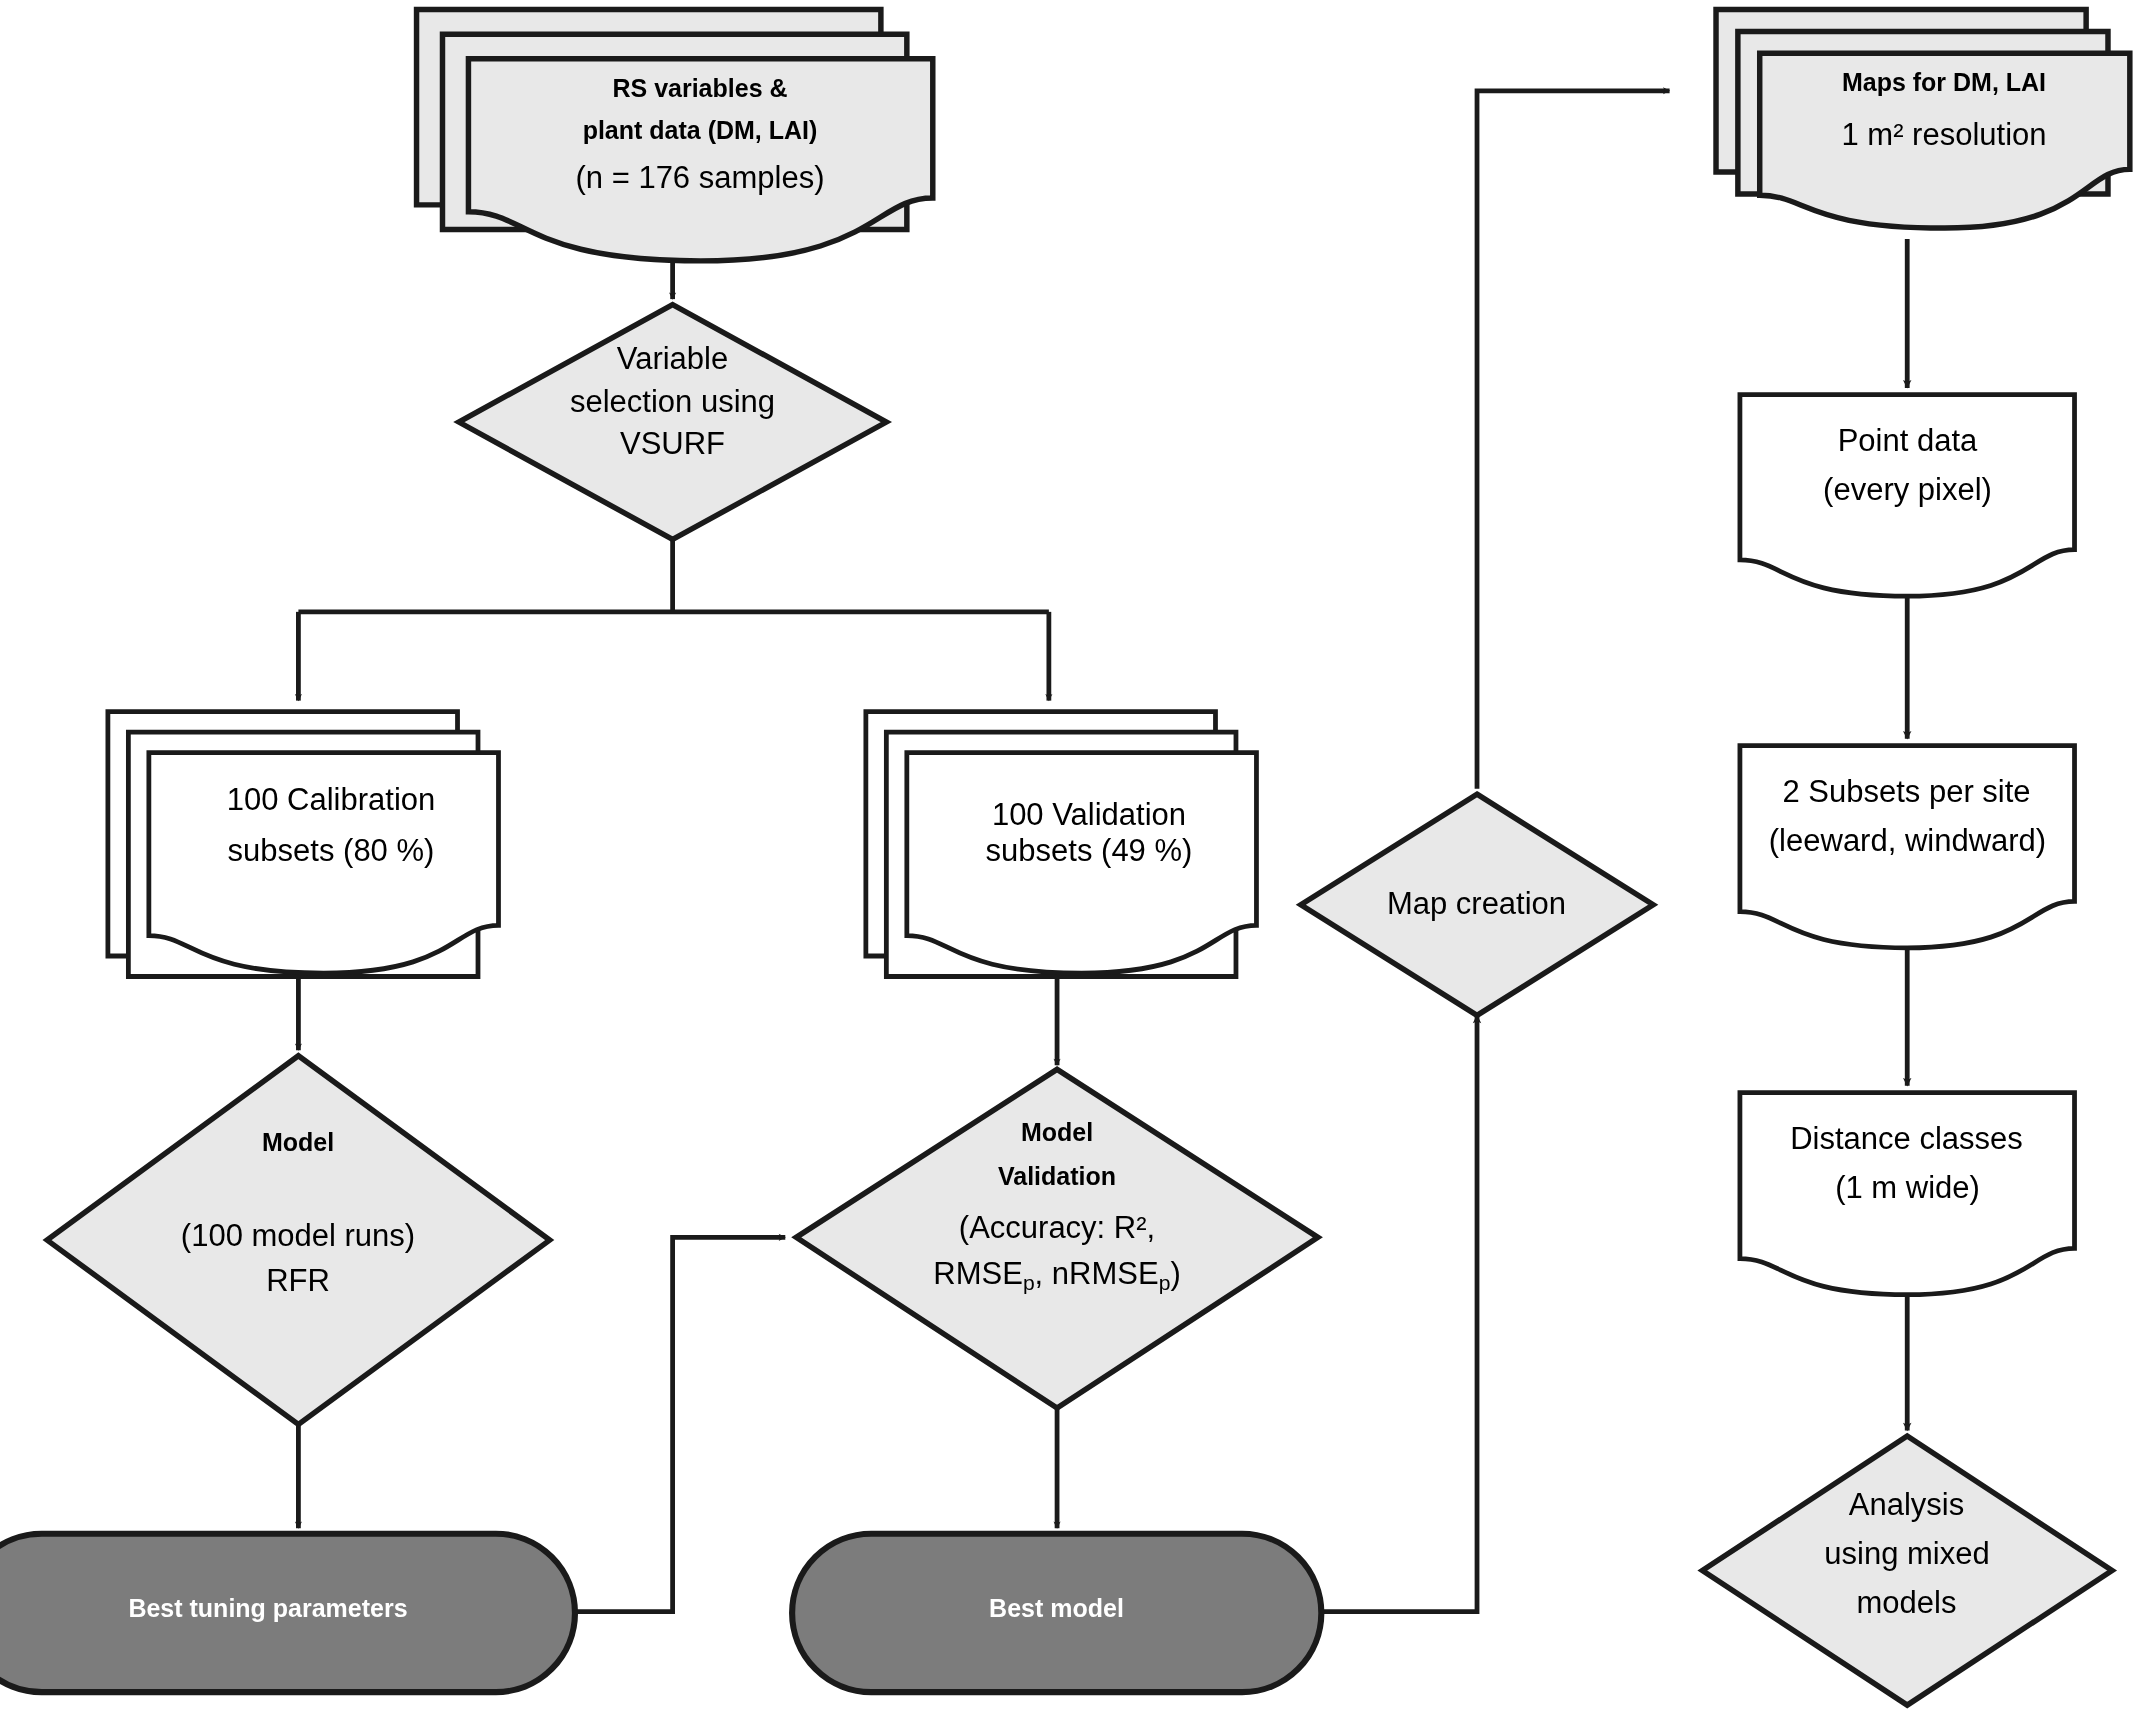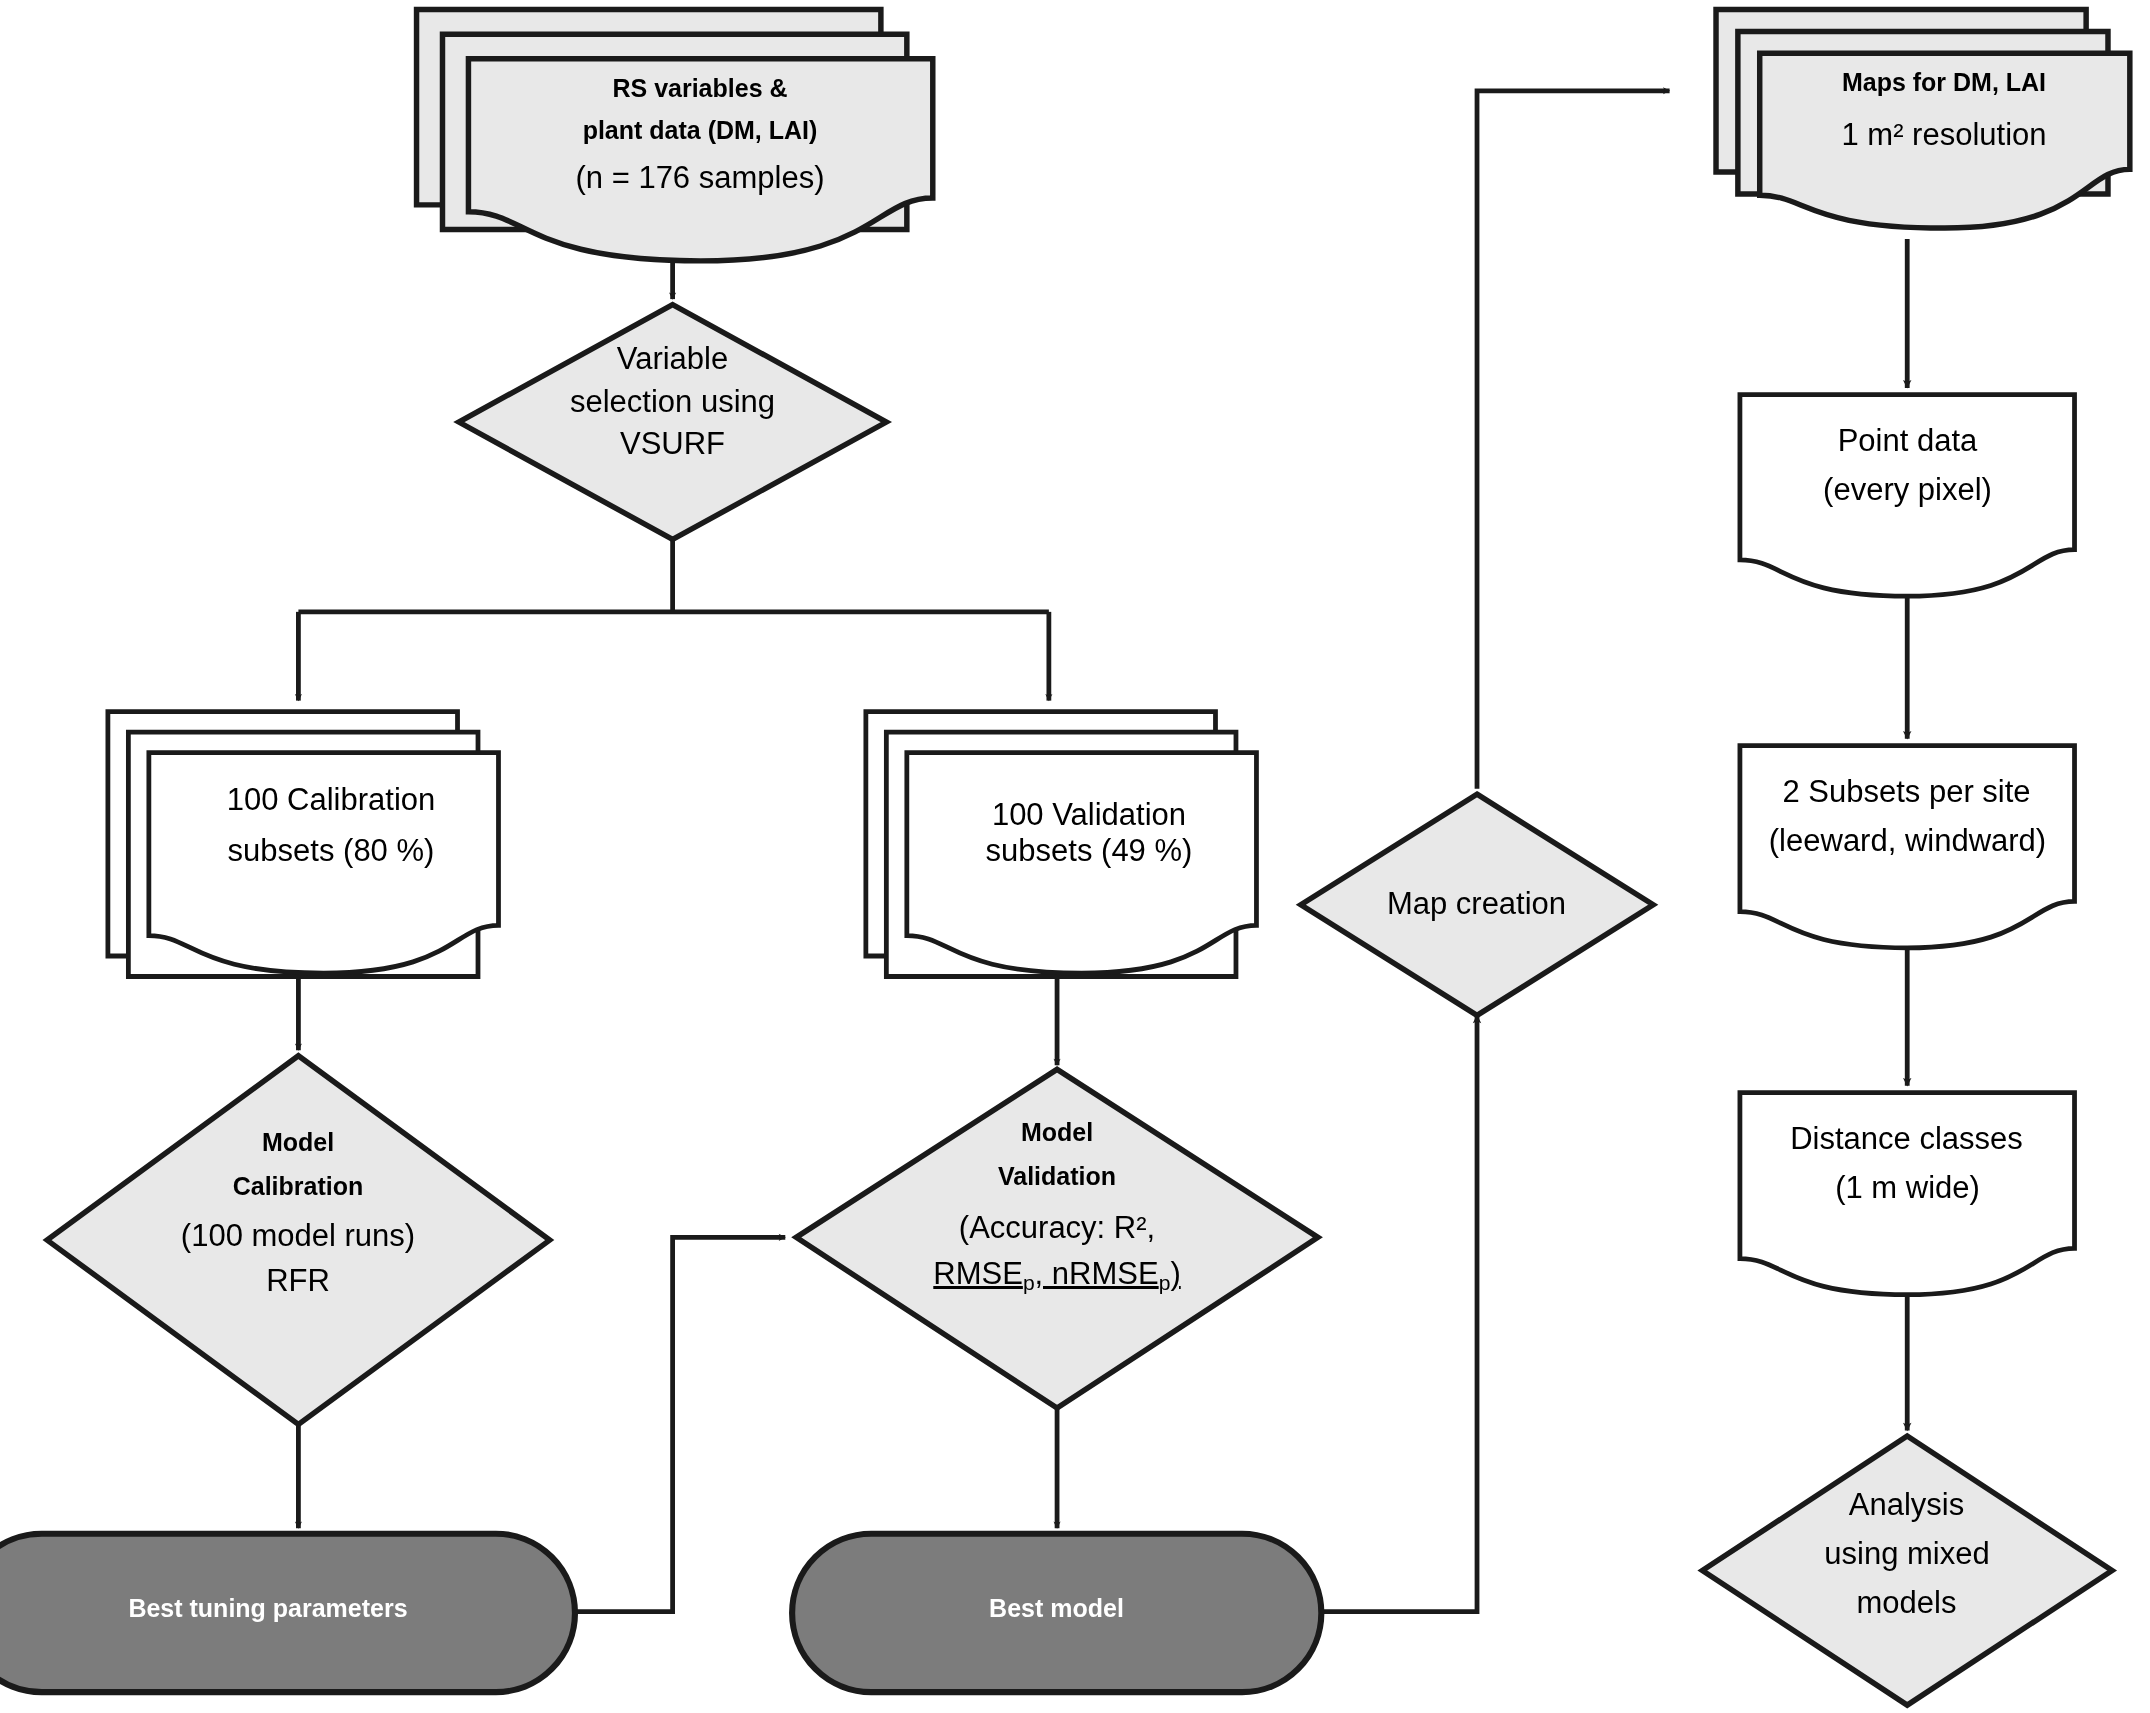--- a/index.html
+++ b/index.html
@@ -170,28 +170,27 @@
   <div class="lbl f46" style="left:471px; top:384px; width:403px;">selection using</div>
   <div class="lbl f46" style="left:478px; top:426px; width:389px;">VSURF</div>
 
   <div class="lbl f46" style="left:156px; top:782px; width:350px;">100 Calibration</div>
   <div class="lbl f46" style="left:156px; top:833px; width:350px;">subsets (80 %)</div>
 
   <div class="lbl f46" style="left:914px; top:782px; width:350px;margin-top:15px;">100 Validation</div>
   <div class="lbl f46" style="left:914px; top:833px; width:350px;">subsets (49 %)</div>
 
   <div class="lbl b f48" style="left:100px; top:1128px; width:396px;">Model</div>
-  <div class="lbl b f48" style="left:100px; top:1172px; width:396px;">Calibration</div>
   <div class="lbl f46" style="left:92px; top:1218px; width:412px;">(100 model runs)</div>
   <div class="lbl f46" style="left:100px; top:1263px; width:396px;">RFR</div>
 
   <div class="lbl b f48" style="left:859px; top:1118px; width:396px;">Model</div>
   <div class="lbl b f48" style="left:859px; top:1162px; width:396px;">Validation</div>
   <div class="lbl f46" style="left:851px; top:1210px; width:412px;">(Accuracy: R²,</div>
-  <div class="lbl f46" style="left:851px; top:1256px; width:412px;text-decoration:underline;"><span>RMSE</span><sub>p</sub><span>, nRMSE</span><sub>p</sub><span>)</span></div>
+  <div class="lbl f46" style="left:851px; top:1256px; width:412px;"><span>RMSE</span><sub>p</sub><span>, nRMSE</span><sub>p</sub><span>)</span></div>
 
   <div class="lbl white f48" style="left:-38px; top:1594px; width:612px;">Best tuning parameters</div>
 
   <div class="lbl white f48" style="left:792px; top:1594px; width:529px;">Best model</div>
 
   <div class="lbl f46" style="left:1314px; top:886px; width:325px;">Map creation</div>
 
   <div class="lbl b f48" style="left:1759px; top:68px; width:370px;">Maps for DM, LAI</div>
   <div class="lbl f46" style="left:1759px; top:117px; width:370px;">1 m² resolution</div>
 

